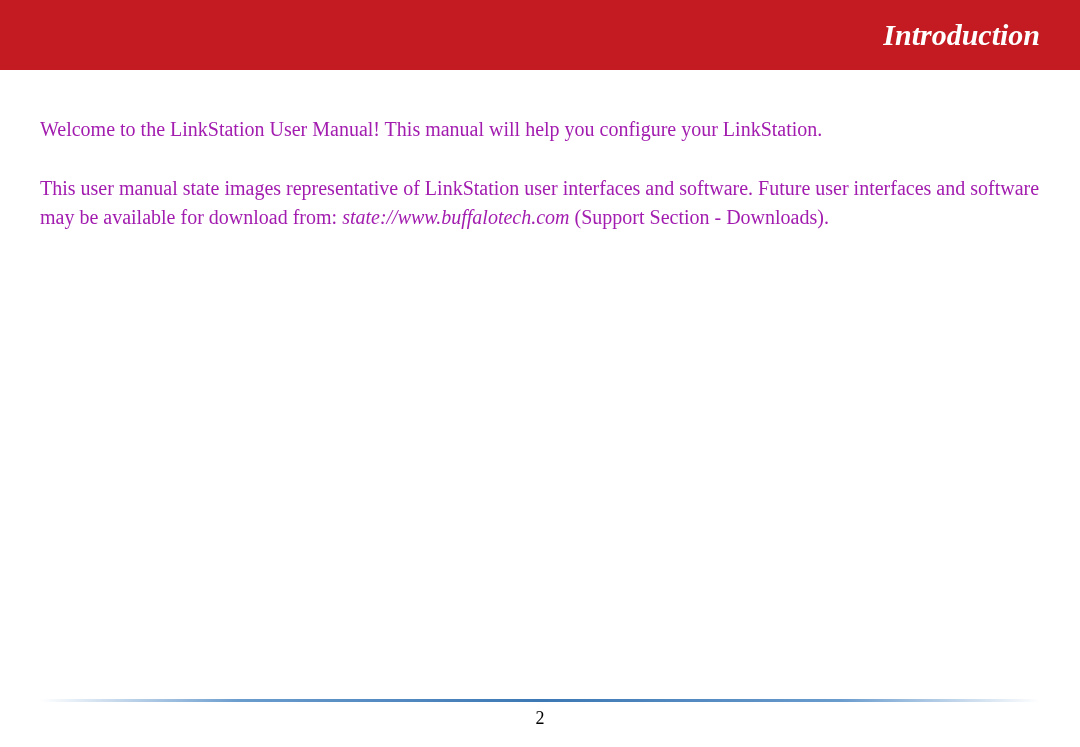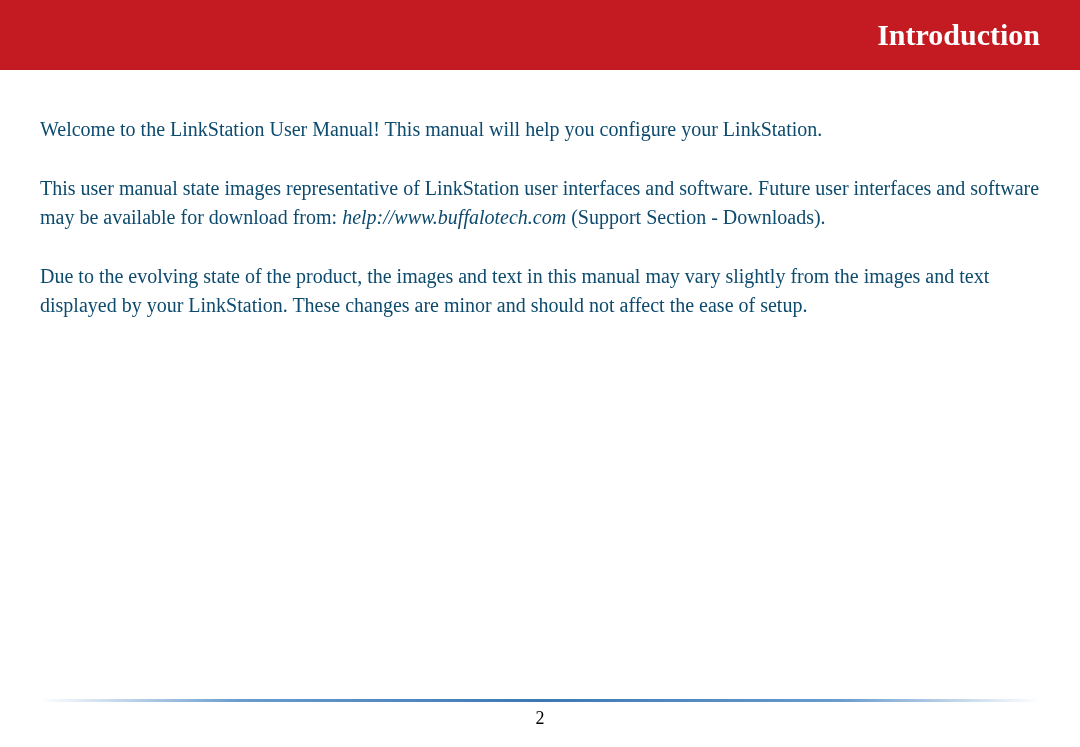--- a/index.html
+++ b/index.html
@@ -14,31 +14,32 @@
       width: 100%;
       height: 70px;
       background: #c31b21;
       display: flex;
       align-items: center;
       justify-content: flex-end;
       padding-right: 40px;
     }
     .header-title {
       color: #ffffff;
+      font-style: italic;
       font-weight: bold;
       font-size: 30px;
       font-family: Georgia, serif;
     }
     .content {
       padding: 45px 40px 0 40px;
     }
     .paragraph {
       font-size: 20px;
       line-height: 1.45;
-      color: #0c4a6e;
+      color: #a21caf;
       margin-bottom: 30px;
       font-family: Georgia, 'Times New Roman', serif;
     }
     .italic-url {
       font-style: italic;
     }
     .footer {
       position: absolute;
       bottom: 18px;
       left: 0;
@@ -61,21 +62,20 @@
 </head>
 <body>
 
 <div class="header">
   <div class="header-title">Introduction</div>
 </div>
 
 <div class="content">
   <p class="paragraph">Welcome to the LinkStation User Manual!  This manual will help you configure your LinkStation.</p>
   <p class="paragraph">
-    <span>This user manual state images representative of LinkStation user interfaces and software.  Future user interfaces and software may be available for download from:  </span><span class="italic-url">help://www.buffalotech.com</span><span> (Support Section - Downloads).</span>
+    <span>This user manual state images representative of LinkStation user interfaces and software.  Future user interfaces and software may be available for download from:  </span><span class="italic-url">state://www.buffalotech.com</span><span> (Support Section - Downloads).</span>
   </p>
-  <p class="paragraph">Due to the evolving state of the product, the images and text in this manual may vary slightly from the images and text displayed by your LinkStation.  These changes are minor and should not affect the ease of setup.</p>
 </div>
 
 <div class="footer">
   <div class="footer-line"></div>
   <div class="page-number">2</div>
 </div>
 
 </body></html>

